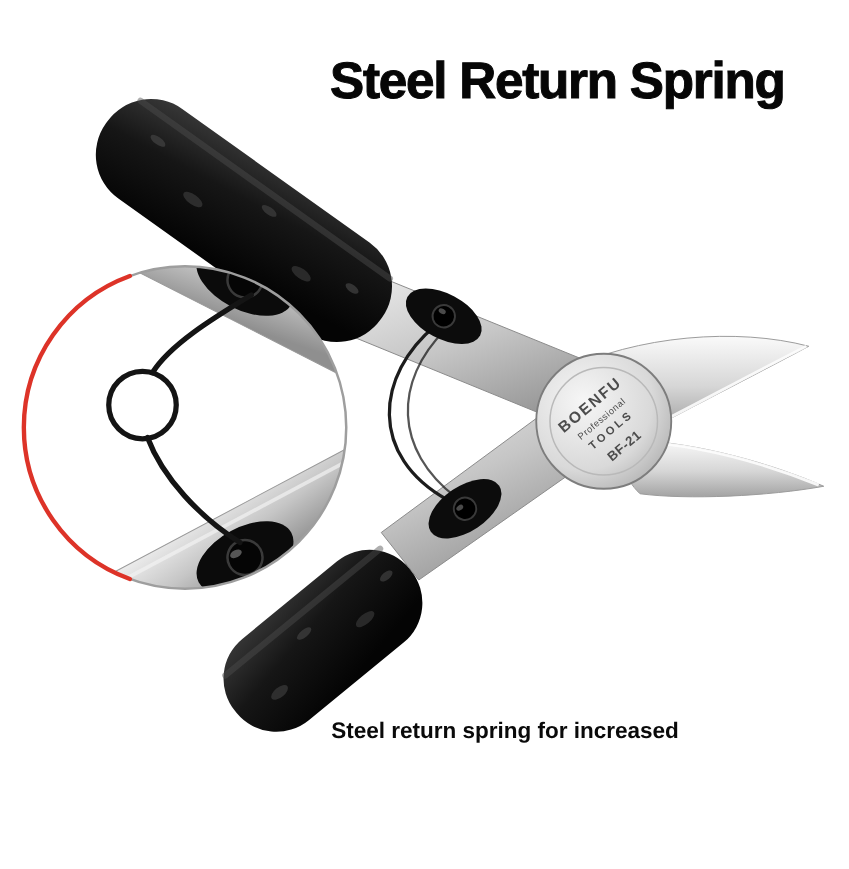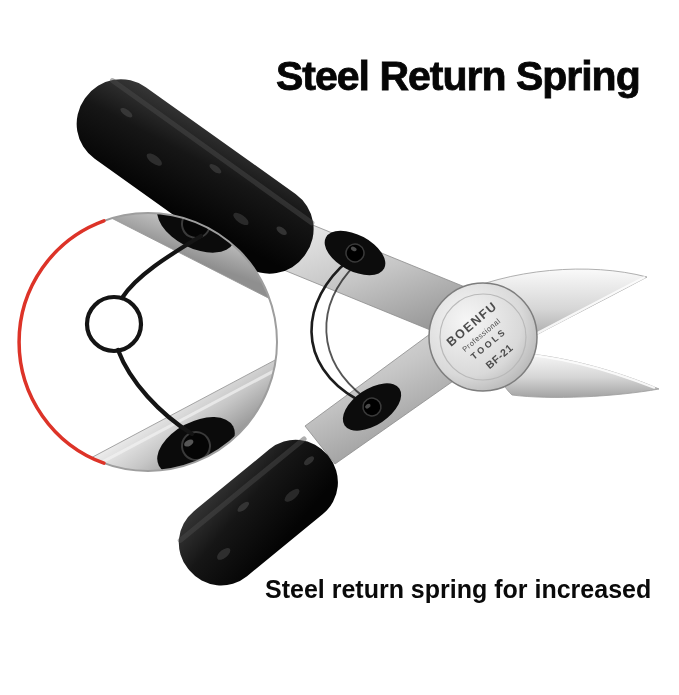--- a/index.html
+++ b/index.html
@@ -7,35 +7,35 @@
     position:relative;
     width:679px;height:695px;
     background:#ffffff;
     overflow:hidden;
     font-family:"Liberation Sans", sans-serif;
   }
   .scene{position:absolute;left:0;top:0;}
   .headline{
     position:absolute;
     left:261px;top:38px;
-    margin:15px;
+    margin:3px;
     font-family:"Liberation Sans", sans-serif;
     font-size:41px;
     font-weight:900;
     letter-spacing:-1px;
     color:#060606;
     -webkit-text-stroke:0.8px #060606;
     white-space:nowrap;
   }
   .caption{
     position:absolute;
     left:265px;top:571px;
     margin:0;
     font-family:"Liberation Sans", sans-serif;
-    font-size:25px;
+    font-size:18px;
     font-weight:bold;
     line-height:1.45;
     color:#0a0a0a;
     white-space:nowrap;
   }
 </style>
 </head>
 <body>
 
 <div class="canvas">

